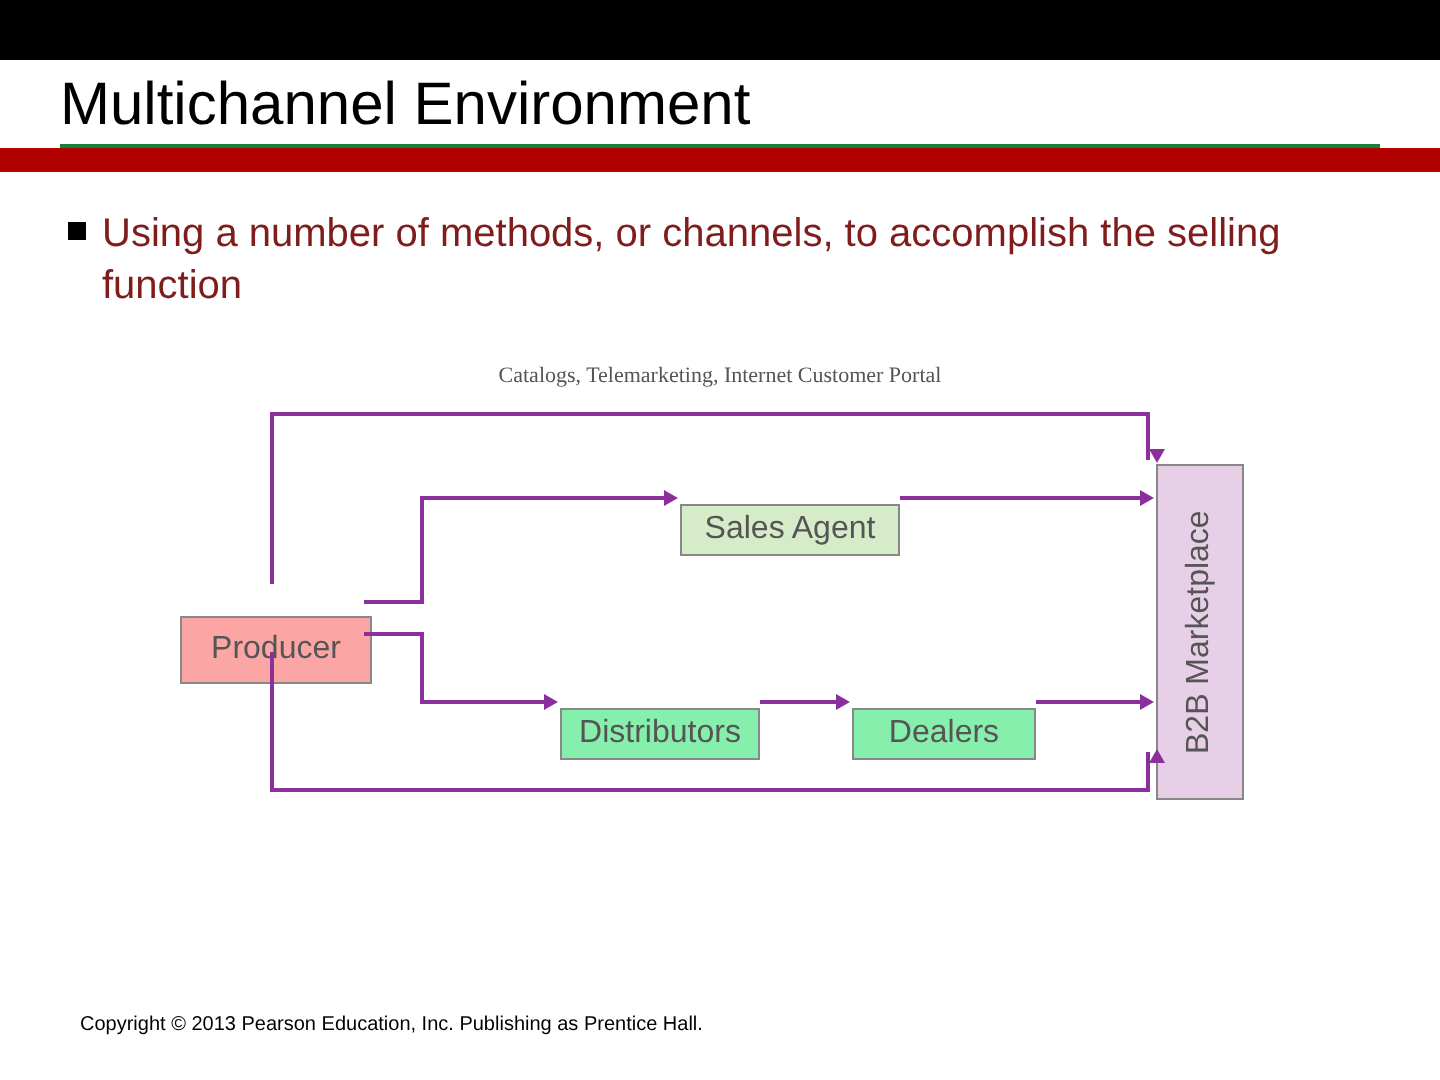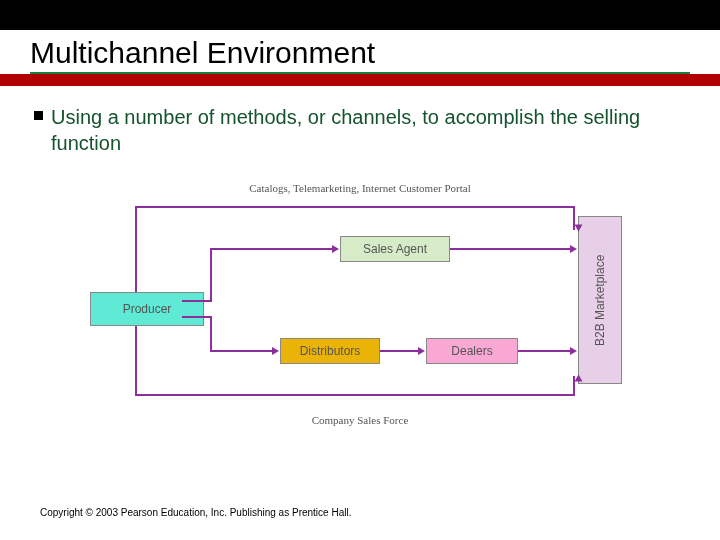--- a/index.html
+++ b/index.html
@@ -41,62 +41,63 @@
   }
   .bullet-square {
     width: 9px;
     height: 9px;
     background: #000000;
     margin-top: 7px;
     flex: 0 0 auto;
   }
   .bullet-text {
     font-size: 20px;
-    color: #14532d;
+    color: #7f1d1d;
     line-height: 1.3;
   }
   .diagram-wrap {
     margin: 28px auto 0 auto;
     position: relative;
     width: 560px;
     height: 260px;
   }
   .dlabel {
     position: absolute;
     font-size: 11px;
     color: #555;
     text-align: center;
     font-family: Liberation Serif, serif;
   }
   .dnode {
     position: absolute;
     border: 1px solid #888;
-    font-size: 12px;
+    font-size: 16px;
     color: #555;
     display: flex;
     align-items: center;
     justify-content: center;
     text-align: center;
+    margin-top: 16px;
   }
   .node-producer {
-    left: 10px; top: 108px; width: 114px; height: 34px;
-    background: #5eead4;
+    left: 10px; top: 108px; width: 96px; height: 34px;
+    background: #fca5a5;
     text-align: center;
   }
   .node-agent {
     left: 260px; top: 52px; width: 110px; height: 26px;
     background: #d6ecc8;
   }
   .node-dist {
     left: 200px; top: 154px; width: 100px; height: 26px;
-    background: #eab308;
+    background: #86efac;
   }
   .node-deal {
     left: 346px; top: 154px; width: 92px; height: 26px;
-    background: #f9a8d4;
+    background: #86efac;
   }
   .node-market {
     left: 498px; top: 32px; width: 44px; height: 168px;
     background: #e8cfe8;
     writing-mode: vertical-rl;
     transform: rotate(180deg);
   }
   .arrow {
     position: absolute;
     background: #8a2f9c;
@@ -136,21 +137,20 @@
 <div class="content">
   <div class="bullet-row">
     <div class="bullet-square"></div>
     <div class="bullet-text">Using a number of methods, or channels, to accomplish the selling function</div>
   </div>
 
   <div class="diagram-wrap">
 
     <div class="dlabel" style="left:150px; top:-2px; width:260px;">Catalogs, Telemarketing, Internet Customer Portal</div>
 
-    <div class="dlabel" style="left:190px; top:230px; width:180px;">Company Sales Force</div>
 
     <div class="dnode node-producer">Producer</div>
     <div class="dnode node-agent">Sales Agent</div>
     <div class="dnode node-dist">Distributors</div>
     <div class="dnode node-deal">Dealers</div>
     <div class="dnode node-market">B2B Marketplace</div>
 
     <div class="arrow" style="left:55px; top:22px; width:2px; height:86px;"></div>
     <div class="arrow" style="left:55px; top:22px; width:440px; height:2px;"></div>
     <div class="arrow" style="left:493px; top:22px; width:2px; height:24px;"></div>
@@ -177,14 +177,14 @@
 
     <div class="arrow" style="left:55px; top:142px; width:2px; height:68px;"></div>
     <div class="arrow" style="left:55px; top:210px; width:440px; height:2px;"></div>
     <div class="arrow" style="left:493px; top:192px; width:2px; height:20px;"></div>
     <div class="ah-r" style="left:495px; top:190px; transform: rotate(-90deg);"></div>
 
   </div>
 </div>
 
 <div class="footer">
-  <div class="copyright">Copyright © 2003 Pearson Education, Inc. Publishing as Prentice Hall.</div>
+  <div class="copyright">Copyright © 2013 Pearson Education, Inc. Publishing as Prentice Hall.</div>
 </div>
 
 </body></html>

